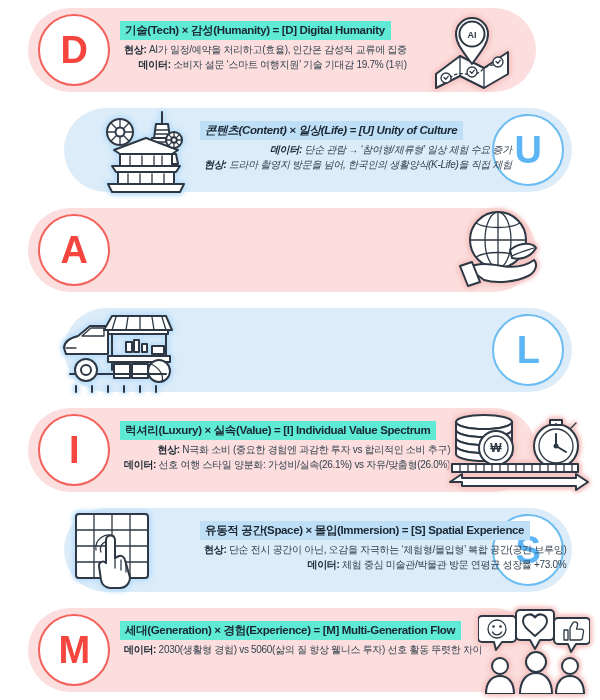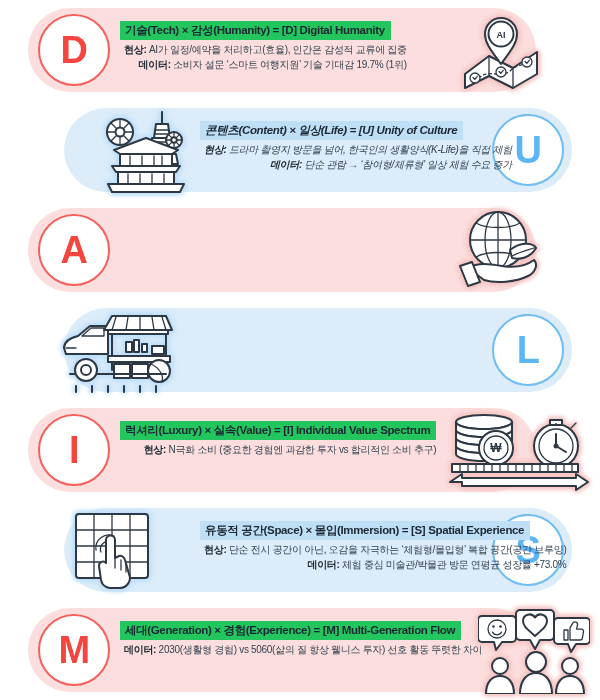--- a/index.html
+++ b/index.html
@@ -54,21 +54,21 @@
   .title{
     display:inline-block;
     font-size:11.5px;font-weight:bold;
     color:#1b2733;
     padding:3px 6px 3px 5px;
     line-height:1.15;
     white-space:nowrap;
     margin-bottom:3px;
     letter-spacing:-0.35px;
   }
-  .title.pink{background:#22c55e;}
+  .title.pink{background:#5eead4;}
   .title.blue{background:#bfdff6;}
 
   .line{
     font-size:10px;color:#33414f;
     line-height:1.45;white-space:nowrap;
     letter-spacing:-0.3px;
     margin-left:4px;
     text-align:right;
   }
   .line b{color:#1b2733;font-weight:bold;}
@@ -92,21 +92,21 @@
   <div class="row" style="top:0px;">
     <div class="panel pink left-badge"></div>
     <div class="badge pink on-left">
       <span>D</span>
     </div>
     <div class="textblock" style="left:120px;">
       <div class="title pink">기술(Tech) × 감성(Humanity) = [D] Digital Humanity</div>
       <div class="line"><b>현상:</b><span> AI가 일정/예약을 처리하고(효율), 인간은 감성적 교류에 집중</span></div>
       <div class="line"><b>데이터:</b><span> 소비자 설문 ‘스마트 여행지원’ 기술 기대감 19.7% (1위)</span></div>
     </div>
-    <div class="icon-wrap halo-pink" style="left:449px;top:6px;width:104px;height:86px;">
+    <div class="icon-wrap halo-pink" style="left:420px;top:6px;width:104px;height:86px;">
       <svg viewBox="0 0 104 86">
         <path class="fillw" d="M16 68 L40 50 L64 62 L88 46 L88 68 L64 82 L40 70 L16 82 Z"></path>
         <path class="ln-thin" d="M40 50 L40 70 M64 62 L64 82"></path>
         <path class="ln-thin" d="M30 72 C 40 62, 52 74, 62 64 C 70 57, 76 60, 80 56" stroke-dasharray="2.5 3"></path>
         <circle class="fillw-thin" cx="26" cy="72" r="5"></circle>
           <path class="ln-thin" d="M24 71.5 l1.8 1.8 l2.4 -3"></path>
         <circle class="fillw-thin" cx="78" cy="56" r="5"></circle>
           <path class="ln-thin" d="M76 55.5 l1.8 1.8 l2.4 -3"></path>
         <circle class="fillw-thin" cx="52" cy="66" r="5"></circle>
           <path class="ln-thin" d="M50 65.5 l1.8 1.8 l2.4 -3"></path>
@@ -117,22 +117,22 @@
     </div>
   </div>
 
   <div class="row" style="top:100px;">
     <div class="panel blue right-badge"></div>
     <div class="badge blue on-right">
       <span>U</span>
     </div>
     <div class="textblock" style="left:200px;font-style:italic;">
       <div class="title blue">콘텐츠(Content) × 일상(Life) = [U] Unity of Culture</div>
+      <div class="line"><b>데이터:</b><span> 단순 관람 → ‘참여형/체류형’ 일상 체험 수요 증가</span></div>
       <div class="line"><b>현상:</b><span> 드라마 촬영지 방문을 넘어, 한국인의 생활양식(K-Life)을 직접 체험</span></div>
-      <div class="line"><b>데이터:</b><span> 단순 관람 → ‘참여형/체류형’ 일상 체험 수요 증가</span></div>
     </div>
     <div class="icon-wrap halo-blue" style="left:92px;top:4px;width:106px;height:92px;">
       <svg viewBox="0 0 106 92">
         <path class="ln" d="M70 8 L70 20"></path>
         <path class="fillw" d="M64 20 L76 20 L78 34 L62 34 Z"></path>
         <path class="ln-thin" d="M63 26 H77 M62.6 30 H77.4"></path>
         <path class="fillw" d="M60 34 H80 L82 50 H58 Z"></path>
         <path class="ln-thin" d="M64 38 H76 M63 44 H77"></path>
         <path class="fillw" d="M56 50 H84 L86 60 H54 Z"></path>
         <path class="fillw" d="M22 46 L54 34 L86 46 L80 50 H28 Z"></path>
@@ -203,20 +203,21 @@
   </div>
 
   <div class="row" style="top:400px;">
     <div class="panel pink left-badge"></div>
     <div class="badge pink on-left">
       <span>I</span>
     </div>
     <div class="textblock" style="left:120px;">
       <div class="title pink">럭셔리(Luxury) × 실속(Value) = [I] Individual Value Spectrum</div>
       <div class="line"><b>현상:</b><span> N극화 소비 (중요한 경험엔 과감한 투자 vs 합리적인 소비 추구)</span></div>
+      <div class="line"><b>데이터:</b><span> 선호 여행 스타일 양분화: 가성비/실속(26.1%) vs 자유/맞춤형(26.0%)</span></div>
     </div>
     <div class="icon-wrap halo-pink" style="left:448px;top:6px;width:142px;height:88px;">
       <svg viewBox="0 0 142 88">
         <ellipse class="fillw" cx="36" cy="16" rx="28" ry="7"></ellipse>
         <path class="fillw" d="M8 16 V24 A28 7 0 0 0 64 24 V16 A28 7 0 0 1 8 16 Z"></path>
         <path class="fillw" d="M8 24 V32 A28 7 0 0 0 64 32 V24 A28 7 0 0 1 8 24 Z"></path>
         <path class="fillw" d="M8 32 V40 A28 7 0 0 0 64 40 V32 A28 7 0 0 1 8 32 Z"></path>
         <path class="fillw" d="M8 40 V48 A28 7 0 0 0 64 48 V40 A28 7 0 0 1 8 40 Z"></path>
         <circle class="fillw" cx="48" cy="42" r="17"></circle>
         <circle class="ln-thin" cx="48" cy="42" r="12"></circle>

